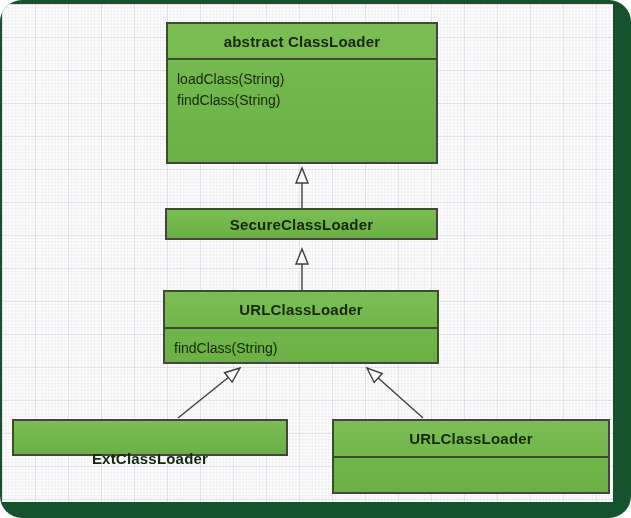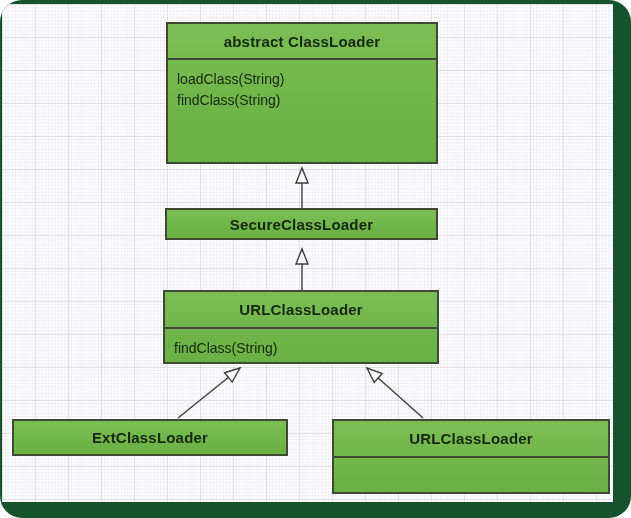--- a/index.html
+++ b/index.html
@@ -34,21 +34,21 @@
   .uml-methods .m{white-space:nowrap;}
 
   
   #node-classloader{left:166px;top:22px;width:272px;height:142px;}
   #node-classloader .uml-title{height:34px;}
   #node-secure{left:165px;top:208px;width:273px;height:32px;}
   #node-secure .uml-title{height:100%;}
   #node-url{left:163px;top:290px;width:276px;height:74px;}
   #node-url .uml-title{height:35px;}
   #node-ext{left:12px;top:419px;width:276px;height:37px;}
-  #node-ext .uml-title{height:100%;}
+  #node-ext .uml-title{height:100%;margin-top:21px;}
   #node-app{left:332px;top:419px;width:278px;height:75px;}
   #node-app .uml-title{height:35px;}
 </style>
 </head>
 <body>
 
 <div class="screenshot">
   <div class="grid"></div>
 
   <svg class="arrows" viewBox="0 0 631 518" xmlns="http://www.w3.org/2000/svg">

